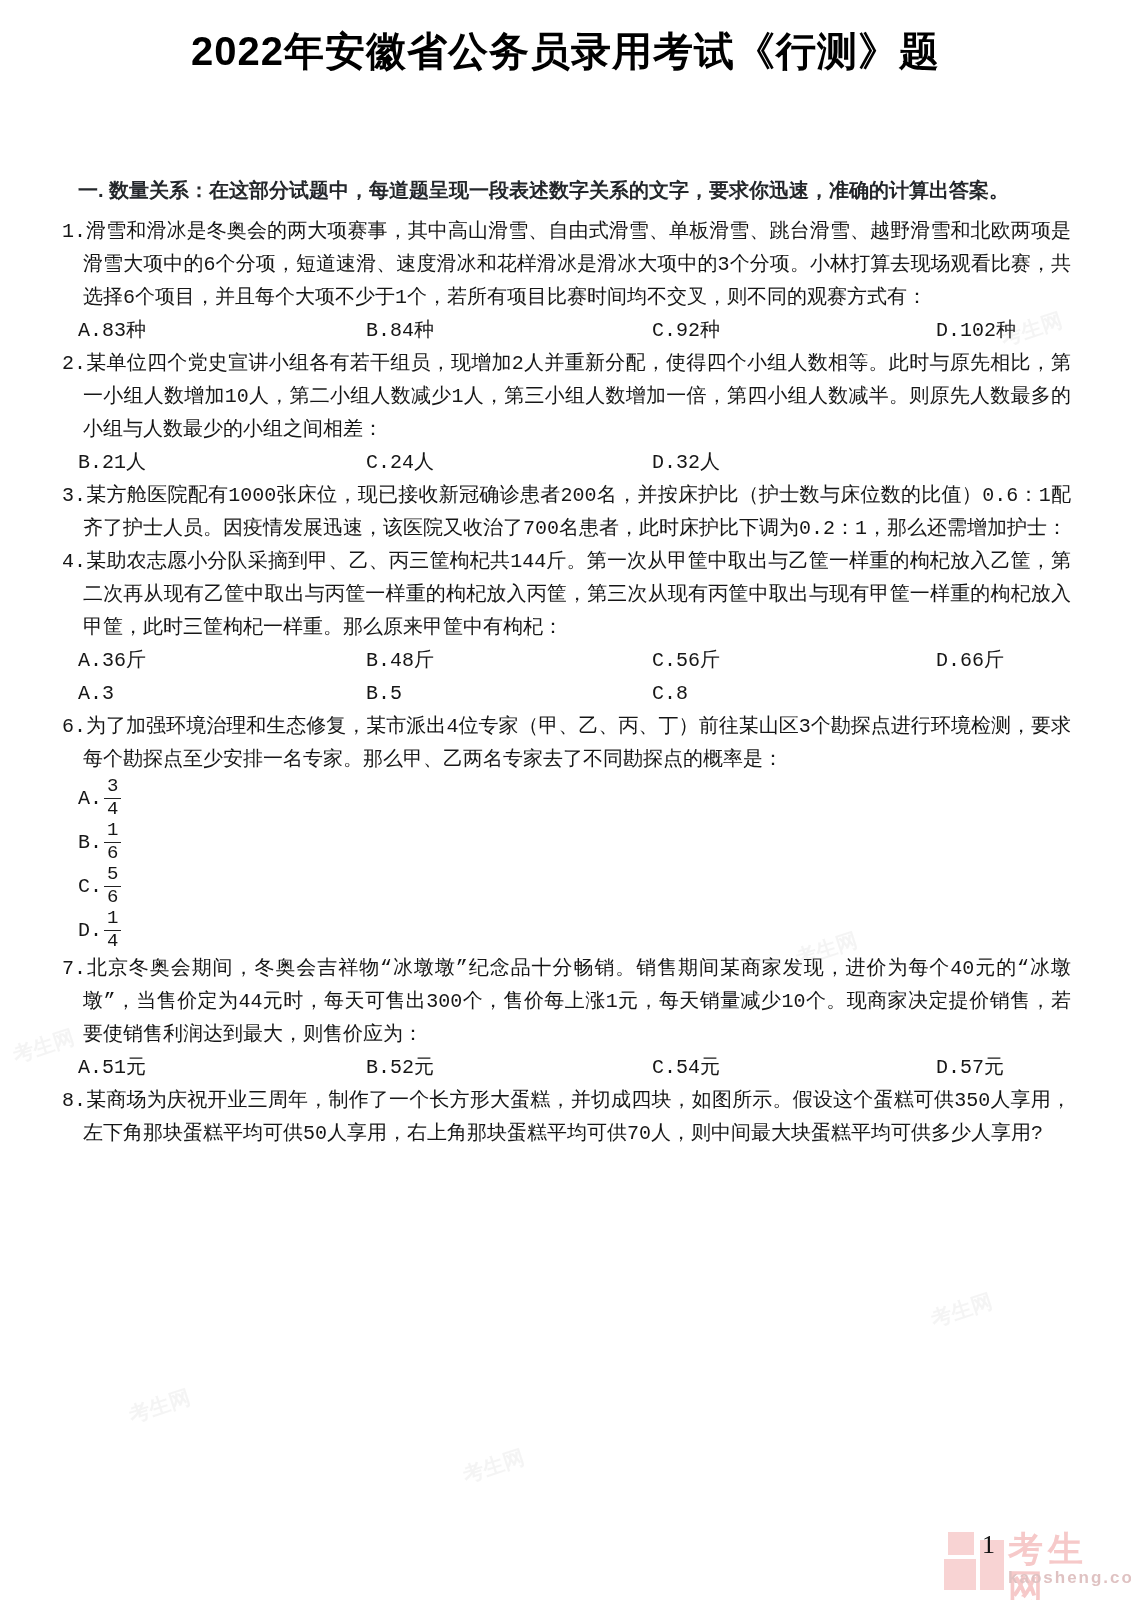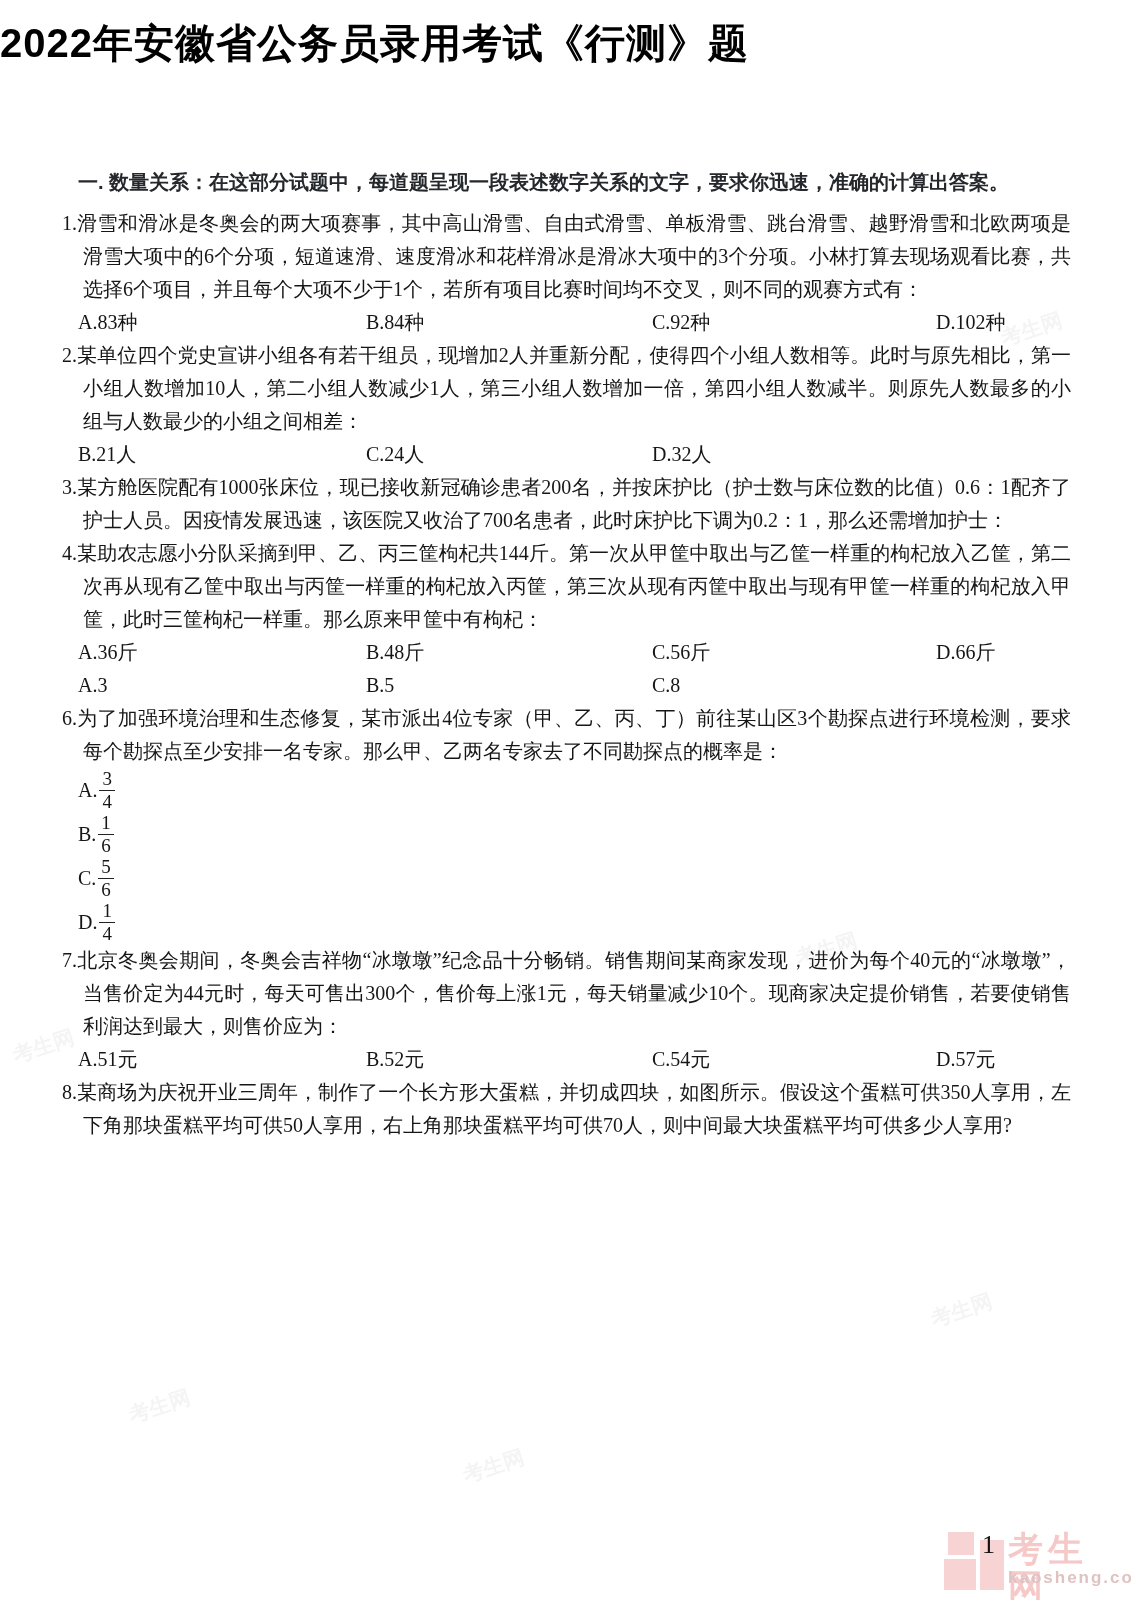--- a/index.html
+++ b/index.html
@@ -7,40 +7,40 @@
     position: relative;
     width: 1131px;
     height: 1600px;
     margin: 0 auto;
     background: #ffffff;
     overflow: hidden;
     font-family: "Liberation Serif", "DejaVu Serif", serif;
     color: #161616;
   }
   .doc-title {
-    margin: 0;
+    margin: 8px;
     padding-top: 20px;
-    text-align: left;
+    text-align: center;
     font-family: "Liberation Sans", "DejaVu Sans", sans-serif;
     font-weight: 900;
     font-size: 40px;
     line-height: 46px;
     letter-spacing: 1px;
     color: #000000;
   }
   .section-heading {
     margin: 102px 60px 0 78px;
     font-family: "Liberation Sans", "DejaVu Sans", sans-serif;
     font-weight: bold;
     font-size: 20px;
     line-height: 28px;
     color: #24272b;
   }
   .questions { margin: 11px 60px 0 62px; }
-  .q-block { margin: 0; }
+  .q-block { margin: 0; font-family: Liberation Mono, monospace; }
   .q-para {
     margin: 0;
     font-size: 20px;
     line-height: 33px;
     padding-left: 21px;
     text-indent: -21px;
     text-align: justify;
   }
   .q-num { letter-spacing: 0; }
   .q-options {

